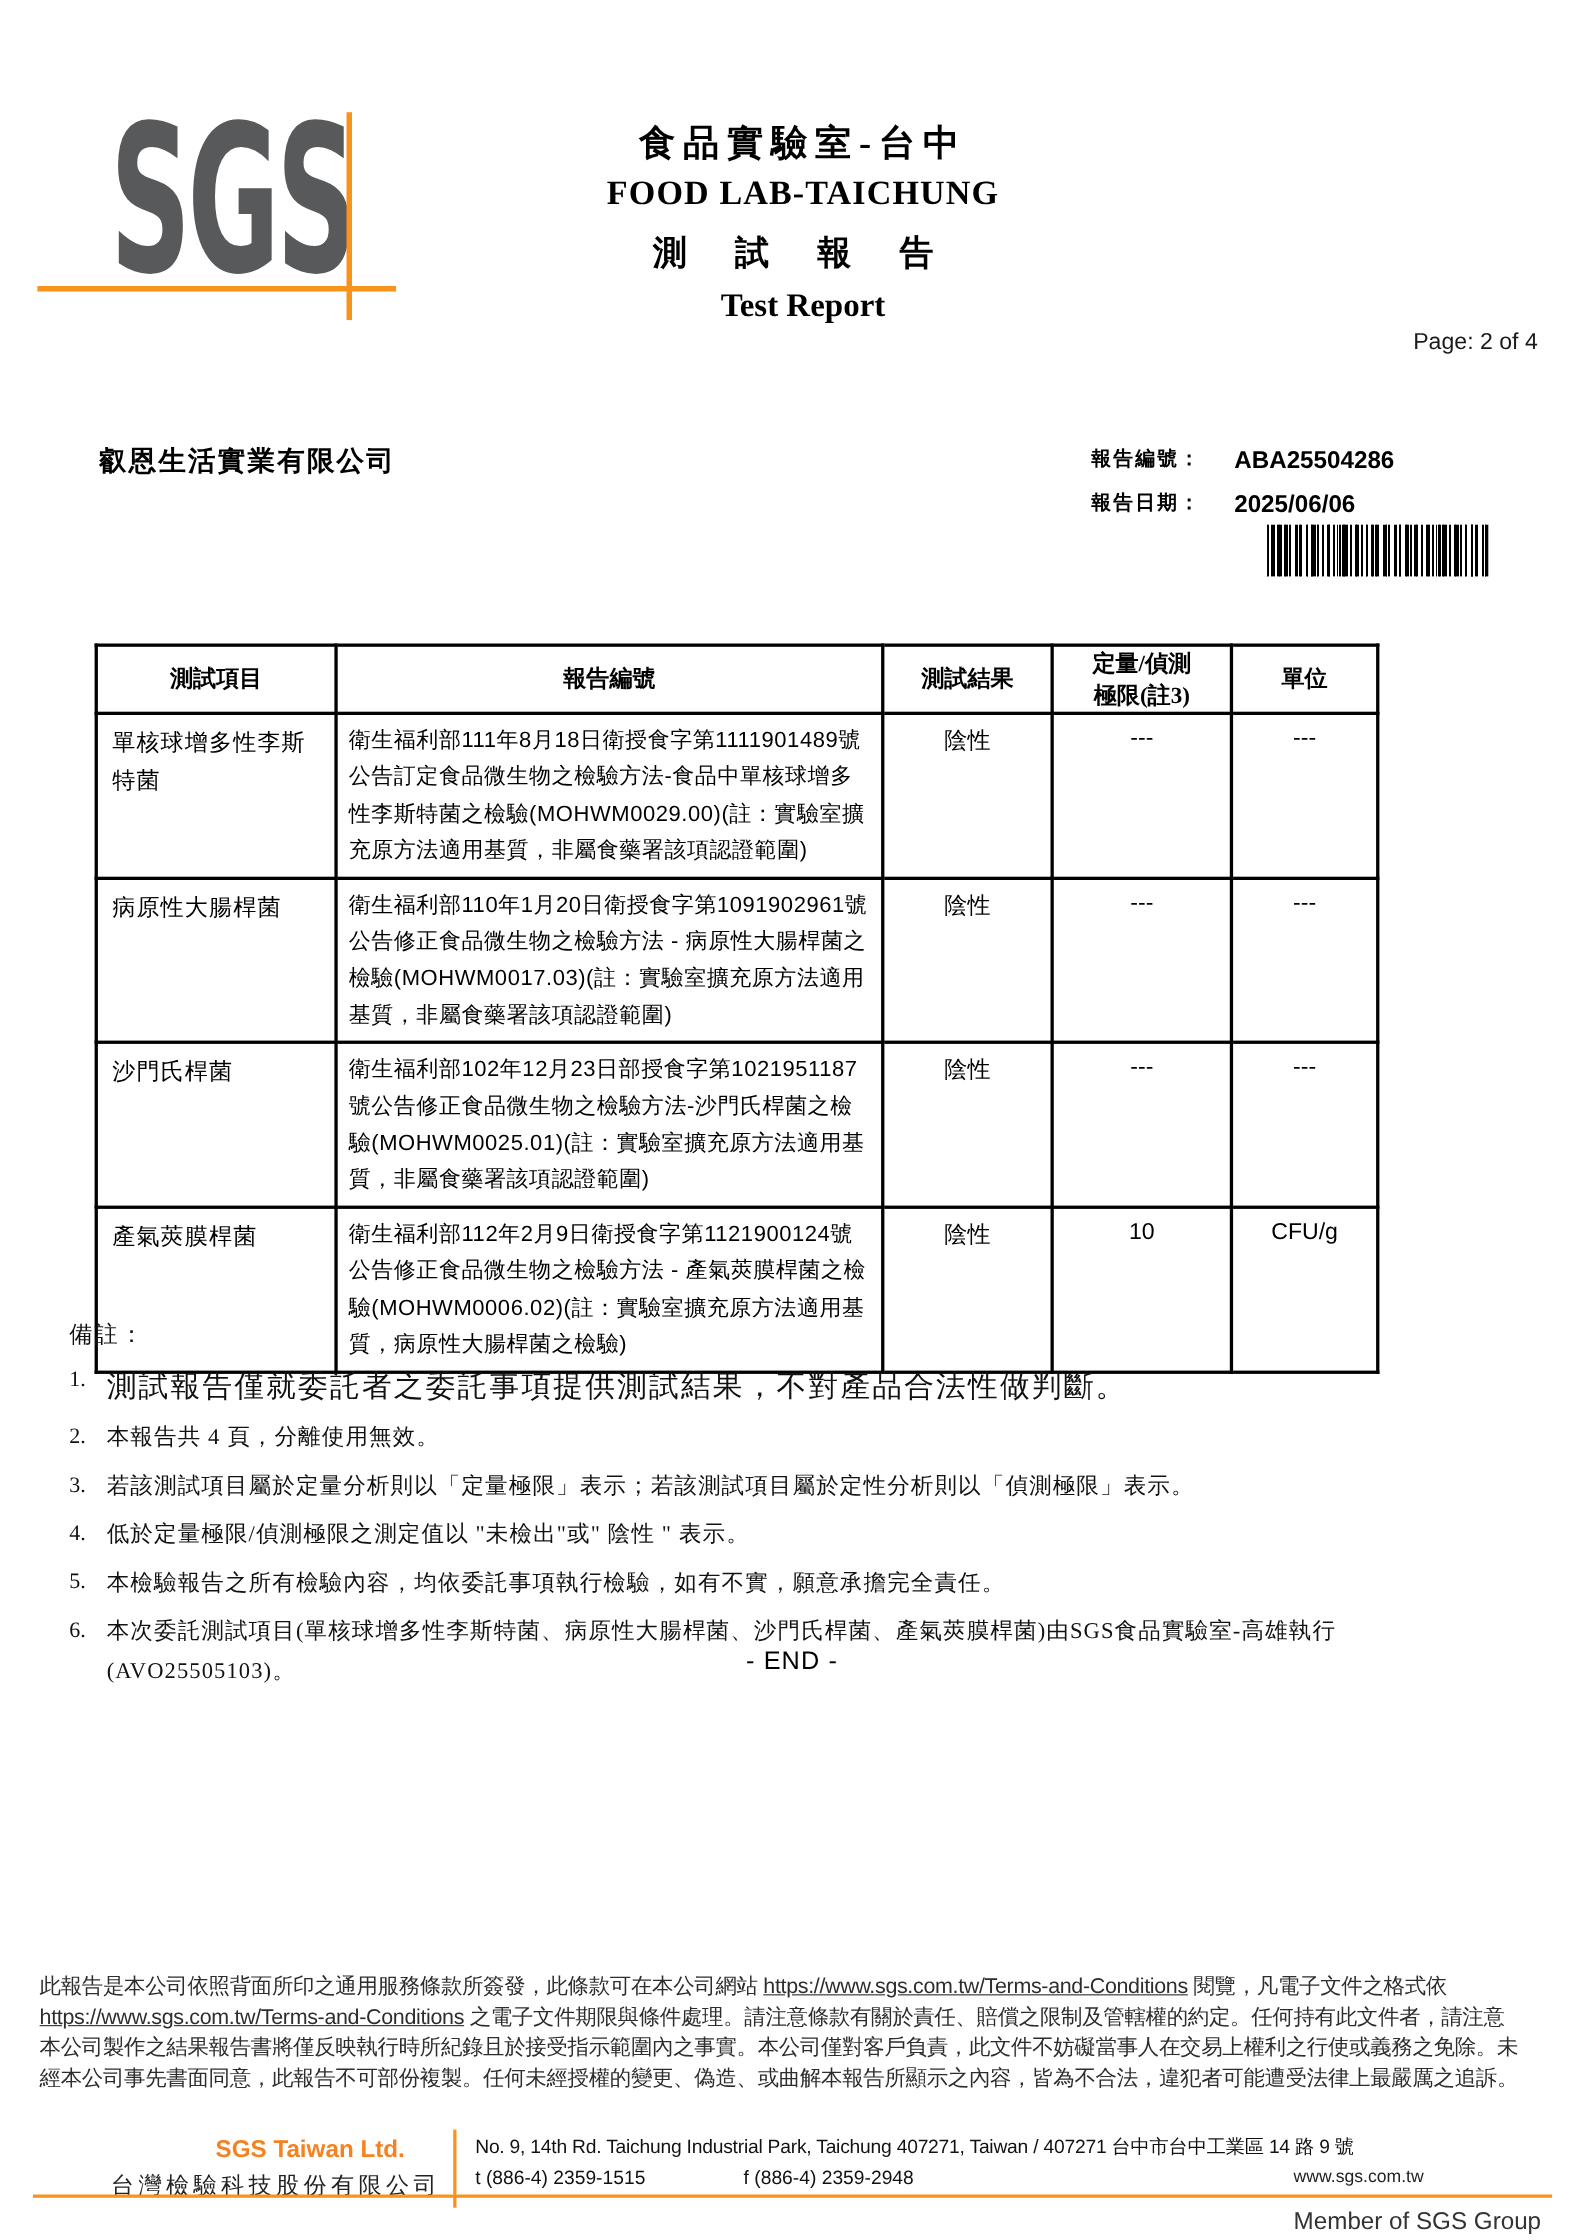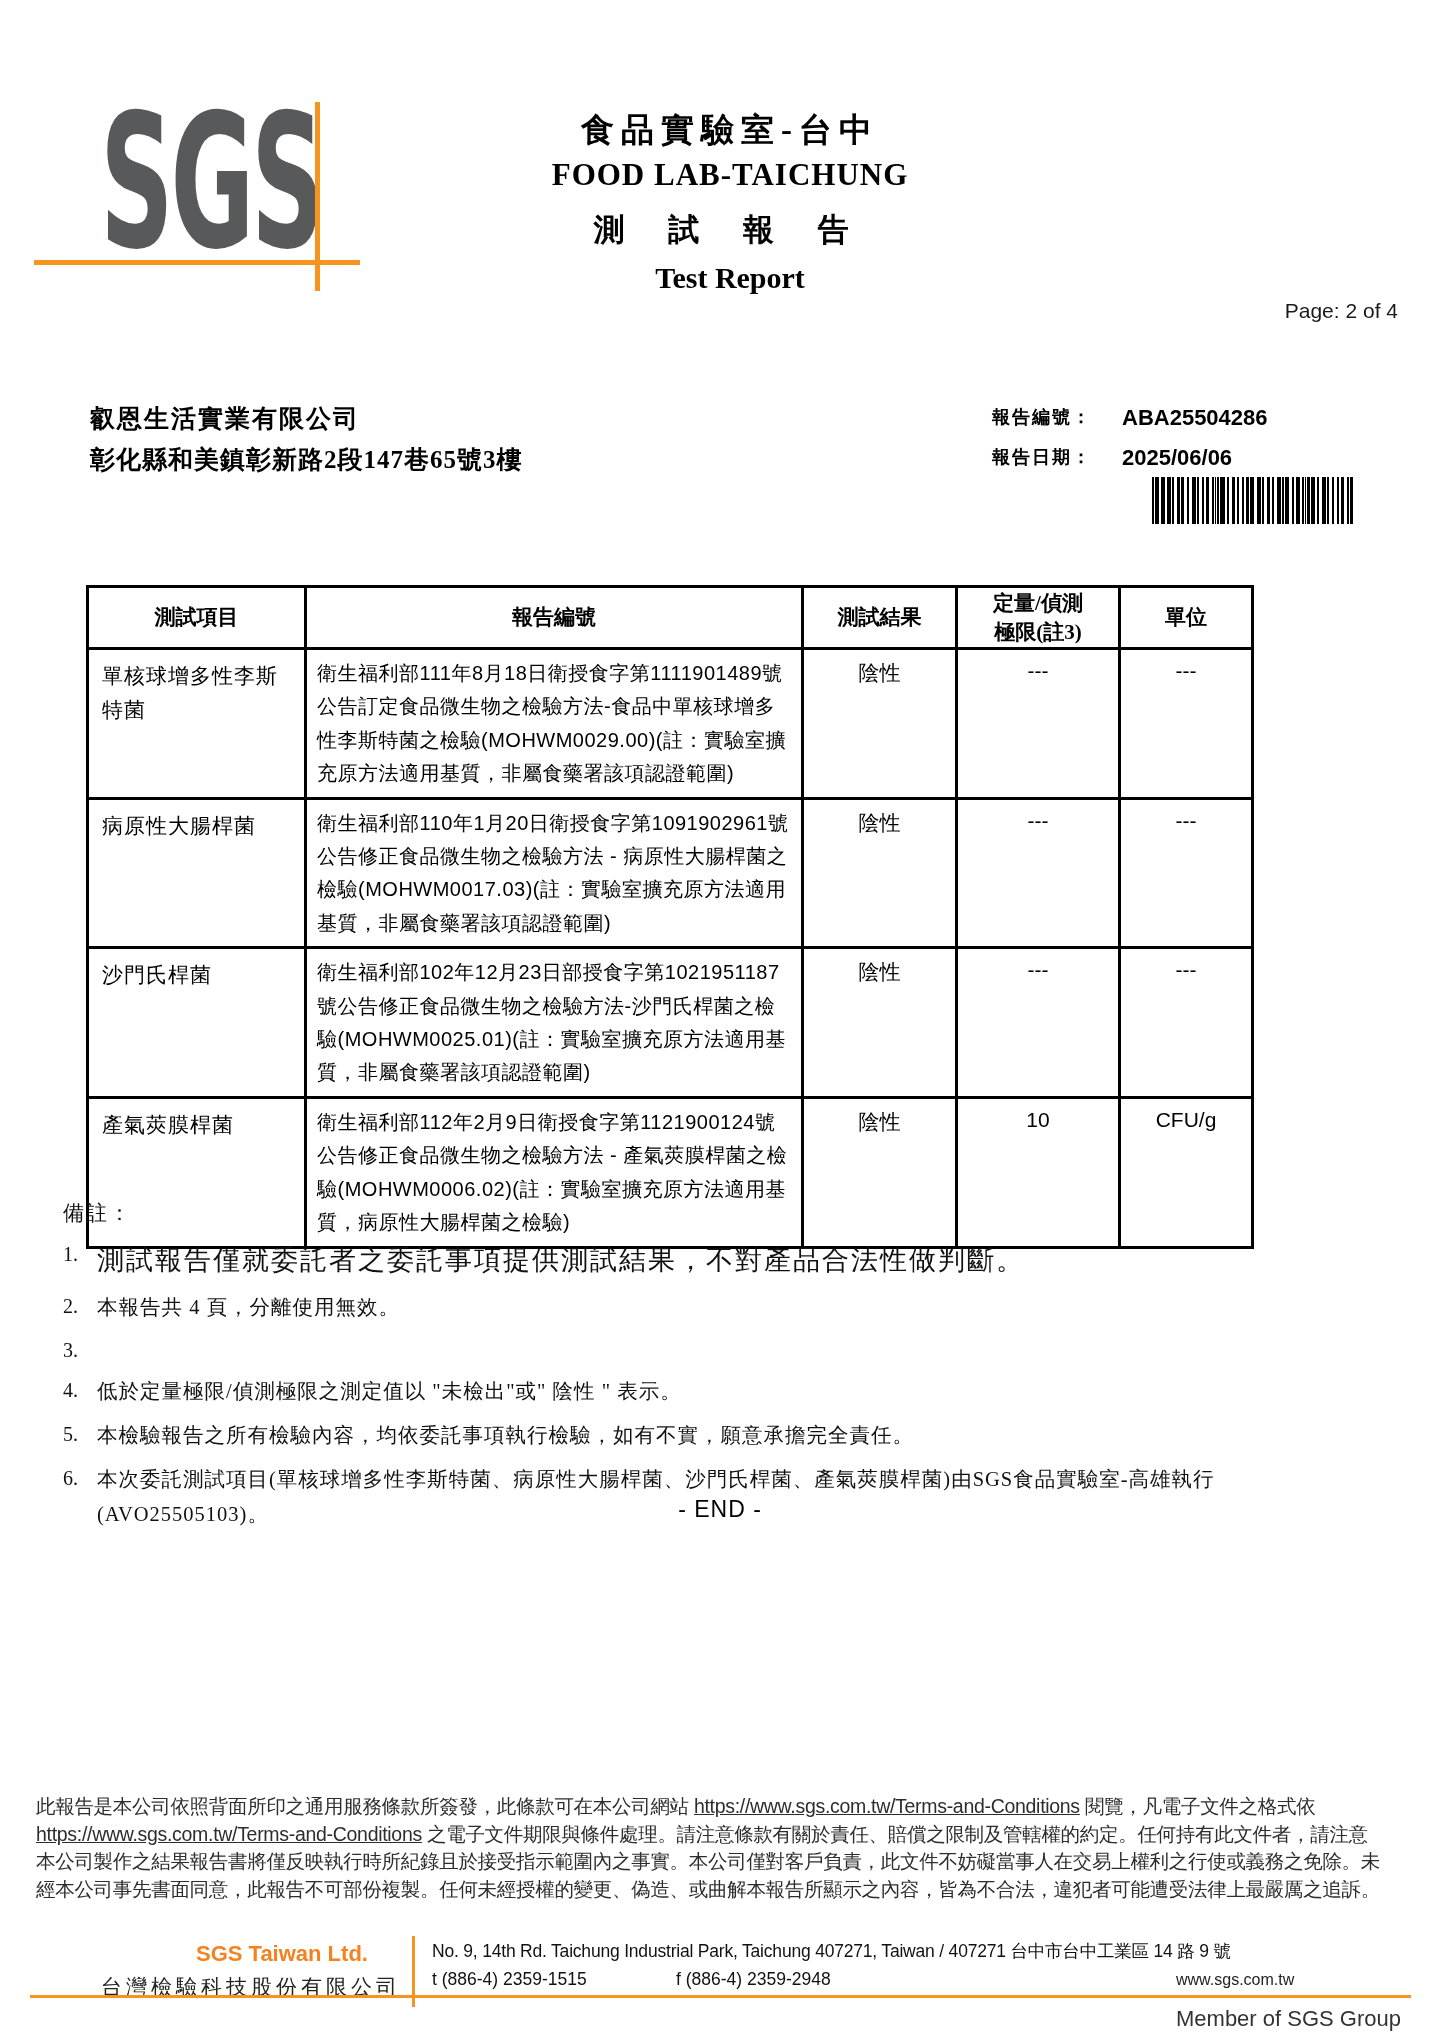--- a/index.html
+++ b/index.html
@@ -102,21 +102,20 @@
   <div class="abs titles">
     <div class="t-zh-lab">食品實驗室-台中</div>
     <div class="t-en-lab">FOOD LAB-TAICHUNG</div>
     <div class="t-zh-report">測 試 報 告</div>
     <div class="t-en-report">Test Report</div>
   </div>
 
   <div class="abs page-label">Page: 2 of 4</div>
 
   <div class="abs client-name">叡恩生活實業有限公司</div>
-  <div class="abs client-addr">彰化縣和美鎮彰新路2段147巷65號3樓</div>
 
   <div class="abs meta-label row-no">報告編號：</div>
   <div class="abs meta-value row-no">ABA25504286</div>
   <div class="abs meta-label row-date">報告日期：</div>
   <div class="abs meta-value row-date">2025/06/06</div>
 
   <div class="abs barcode"></div>
 
   <table class="results">
     <colgroup>
@@ -174,20 +173,21 @@
         <div class="note-row big">
           <span class="note-num">1.</span>
           <span class="note-text">測試報告僅就委託者之委託事項提供測試結果，不對產品合法性做判斷。</span>
         </div>
         <div class="note-row">
           <span class="note-num">2.</span>
           <span class="note-text">本報告共 4 頁，分離使用無效。</span>
         </div>
         <div class="note-row">
           <span class="note-num">3.</span>
+          <span class="note-text">若該測試項目屬於定量分析則以「定量極限」表示；若該測試項目屬於定性分析則以「偵測極限」表示。</span>
         </div>
         <div class="note-row">
           <span class="note-num">4.</span>
           <span class="note-text">低於定量極限/偵測極限之測定值以 "未檢出"或" 陰性 " 表示。</span>
         </div>
         <div class="note-row">
           <span class="note-num">5.</span>
           <span class="note-text">本檢驗報告之所有檢驗內容，均依委託事項執行檢驗，如有不實，願意承擔完全責任。</span>
         </div>
         <div class="note-row">

